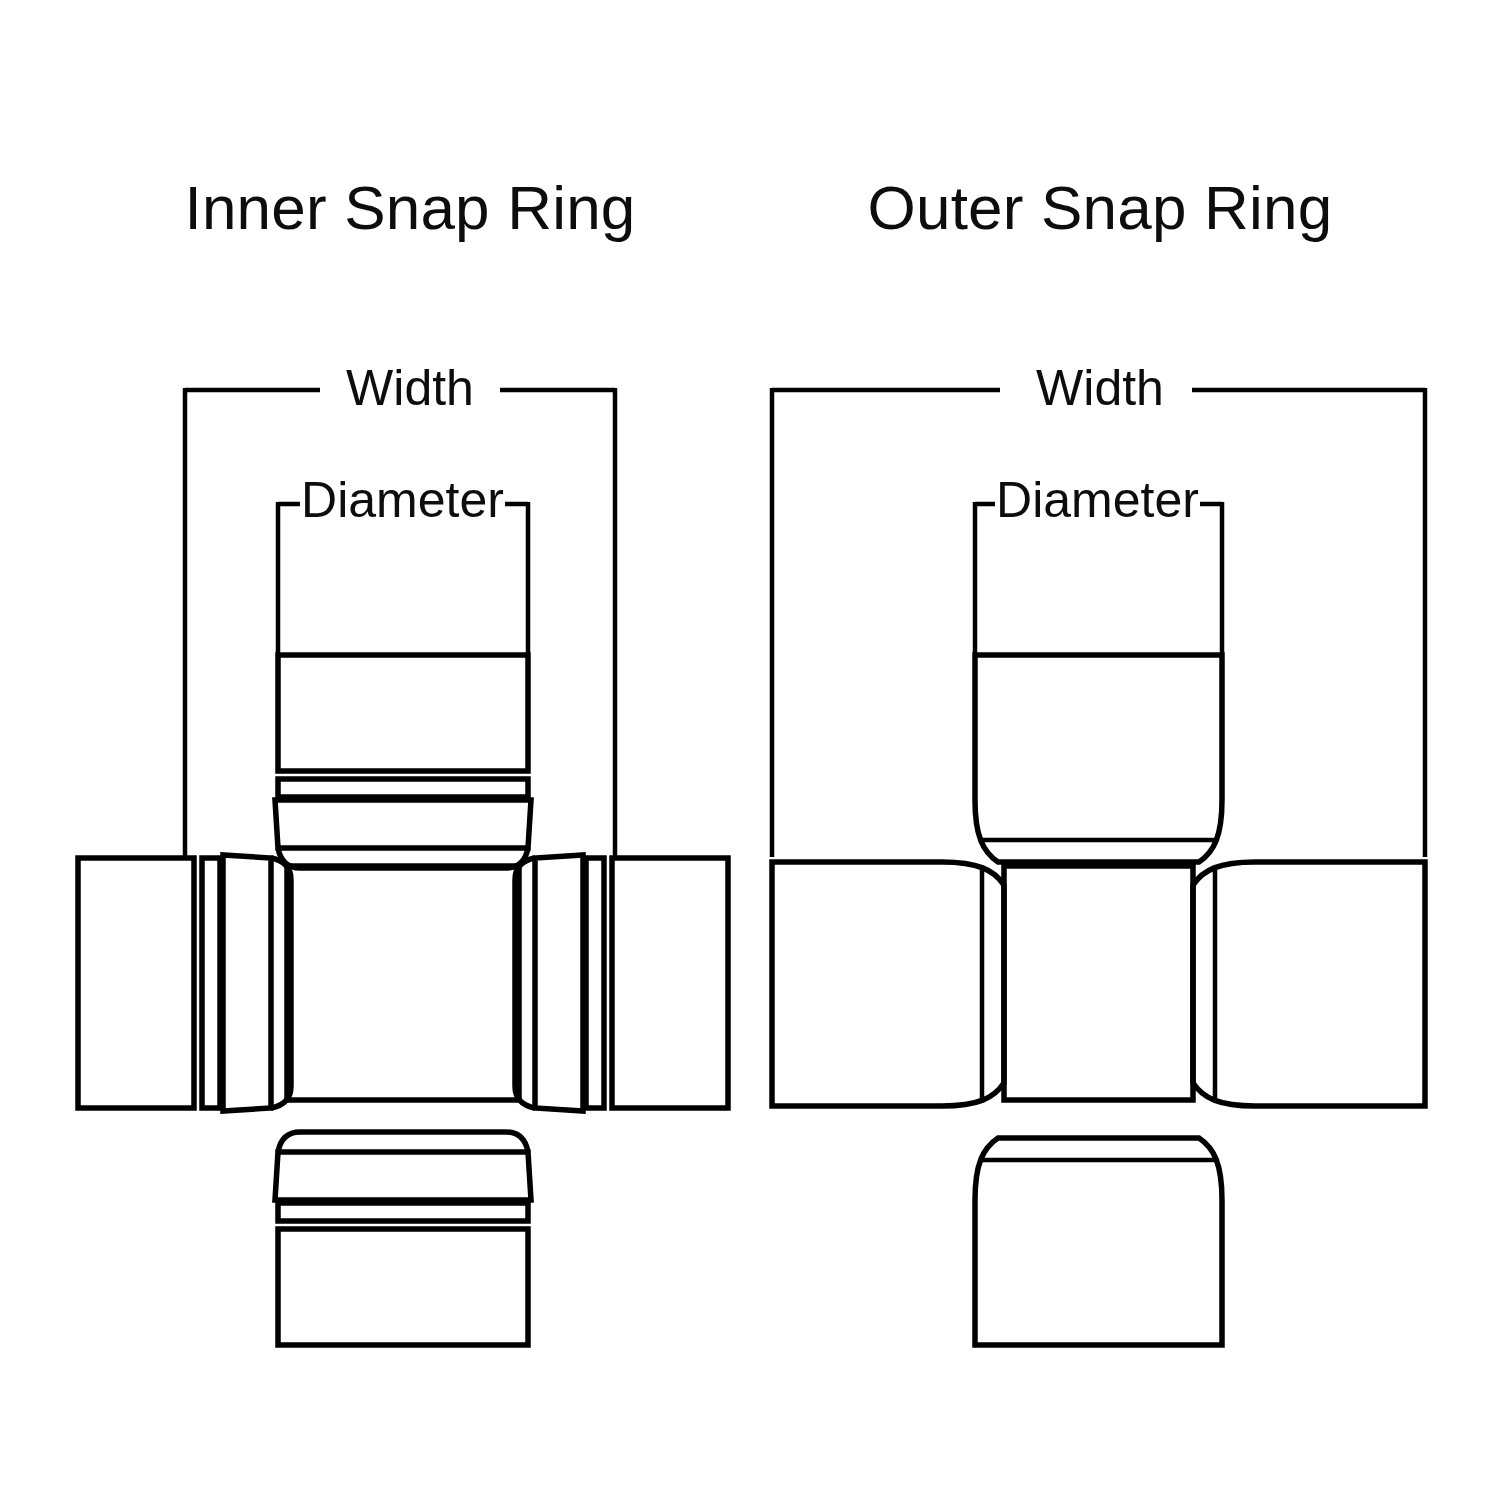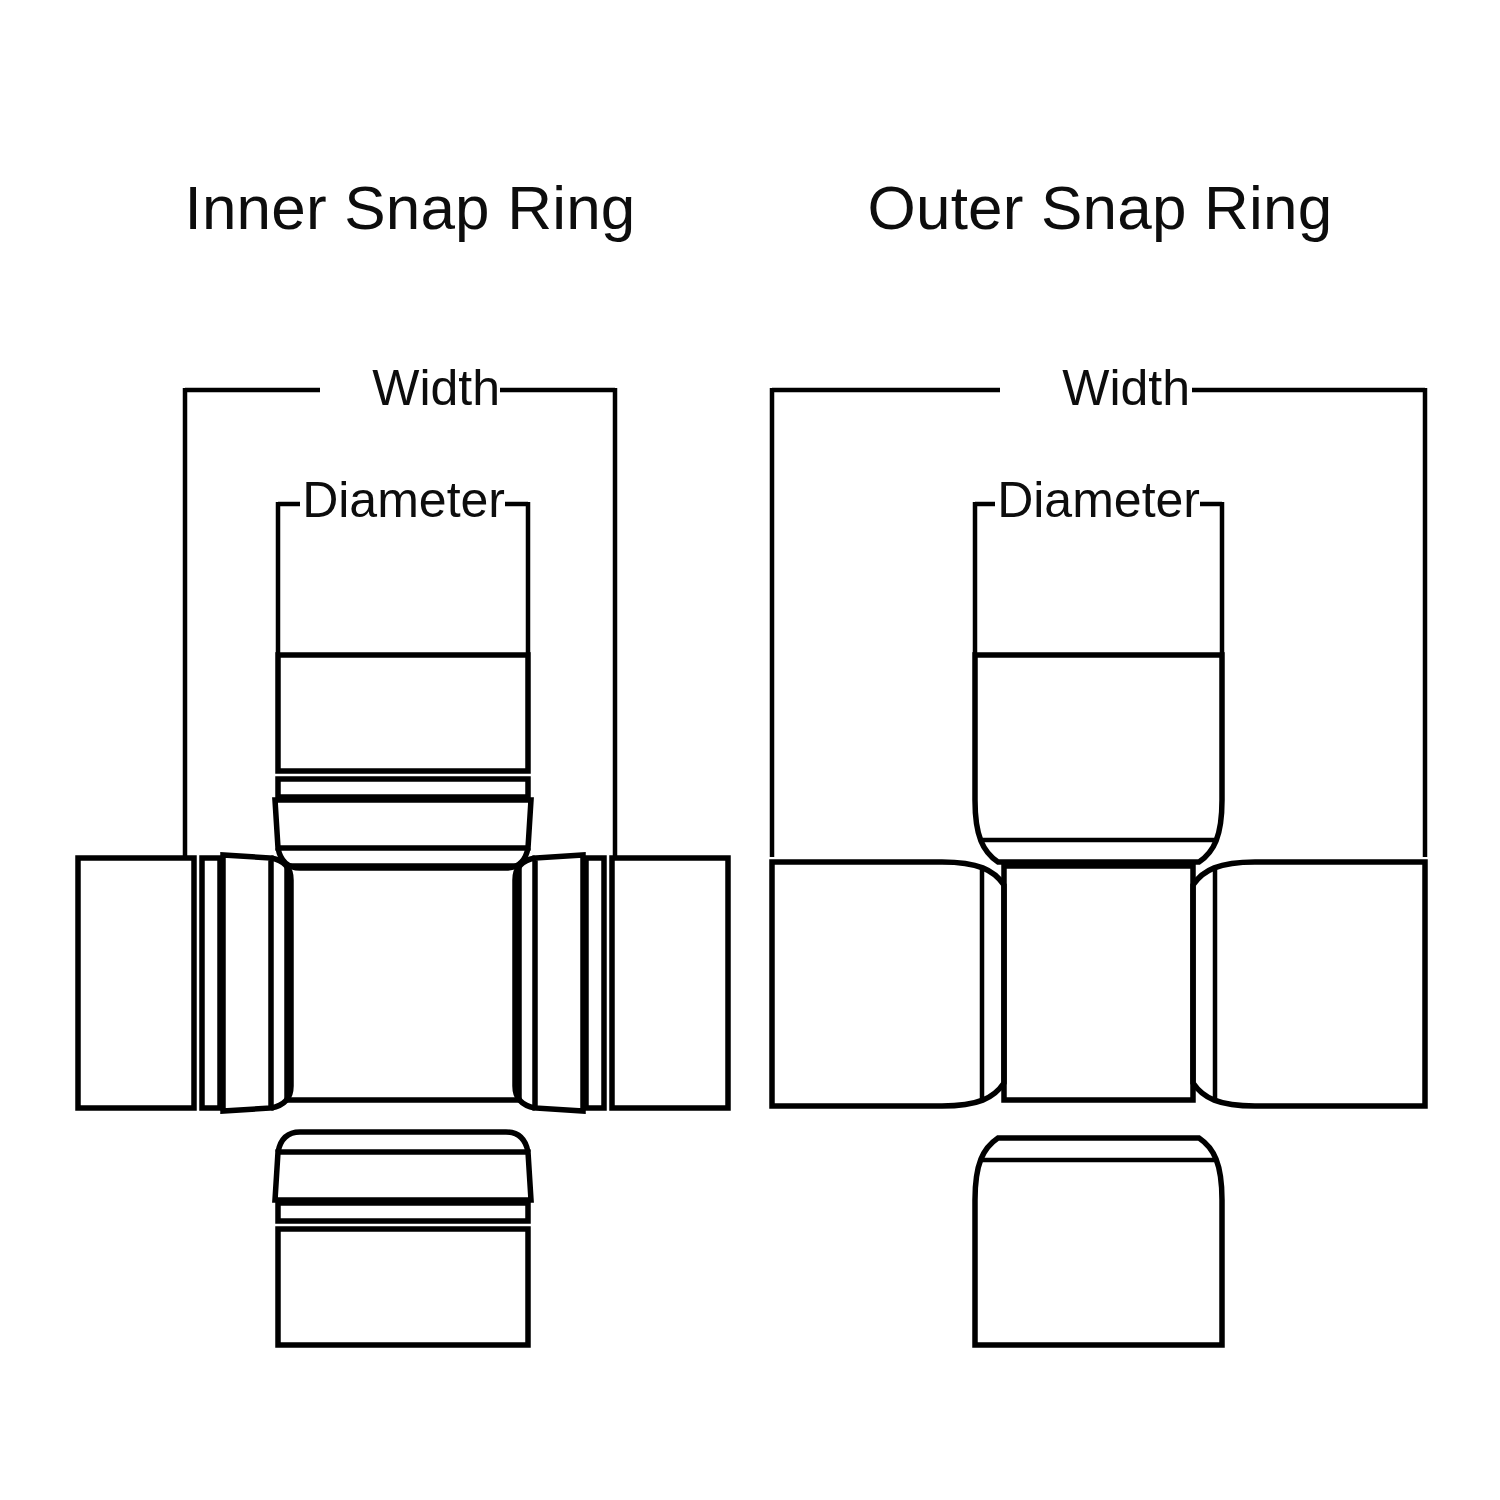--- a/index.html
+++ b/index.html
@@ -38,21 +38,21 @@
     left: 690px;
     top: 172px;
     width: 820px;
   }
   .dim-label {
     position: absolute;
     font-size: 50px;
     font-weight: 400;
     color: #0d0d0d;
     white-space: nowrap;
-    text-align: right;
+    text-align: center;
     background: #ffffff;
     line-height: 1;
   }
   #label-width-inner  { left: 320px;  top: 363px; width: 180px; }
   #label-diam-inner   { left: 300px;  top: 475px; width: 205px; }
   #label-width-outer  { left: 1010px; top: 363px; width: 180px; }
   #label-diam-outer   { left: 995px;  top: 475px; width: 205px; }
 
   svg.art {
     position: absolute;

